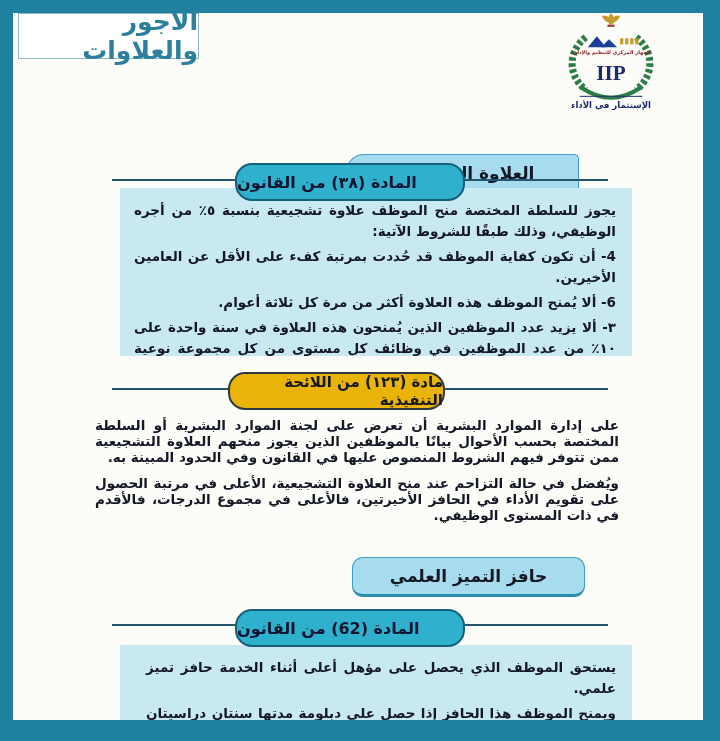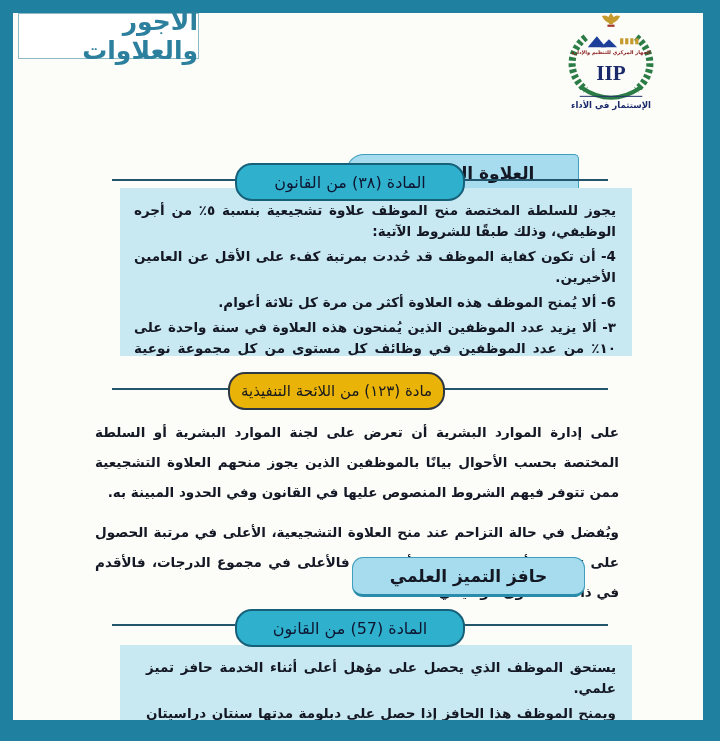--- a/index.html
+++ b/index.html
@@ -24,22 +24,22 @@
     background:#a6dcee; border:1.5px solid #3f9fbd;
     border-bottom:3px solid #2a8cab;
     border-radius:18px 5px 5px 18px;
     display:flex; align-items:center; justify-content:center;
     color:#141824; font-size:17px; font-weight:bold; direction:rtl;
   }
   .hdr1{ left:346px; top:107px;margin-top:47px; }
   .hdr2{ left:352px; top:557px;border-radius:11px; }
   .article-pill{
     position:absolute; height:34px; border-radius:17px;
-    display:flex; align-items:center; justify-content:center;
-    font-weight:normal; direction:rtl; z-index:2;
+    display:flex; align-items:center; justify-content:flex-end;
+    font-weight:bold; direction:rtl; z-index:2;
   }
   .pill-teal{
     background:#2fb1ce; border:2px solid #16607a; color:#0d1530; font-size:16px;
   }
   .pill-white{
     background:#eab308; border:2px solid #2e3842; color:#15181f; font-size:15px;
   }
   .pill1{ left:235px; top:163px; width:226px; }
   .pill2{ left:228px; top:372px; width:213px; }
   .pill3{ left:235px; top:609px; width:226px; }
@@ -50,21 +50,21 @@
   }
   .box1{ top:188px; height:168px; padding:12px 16px 0 14px; }
   .box2{ top:645px; height:75px; padding:12px 16px 0 26px; }
   .content-box p, .free-text p{
     margin:0 0 4px 0; direction:rtl; text-align:justify; text-align-last:right;
     color:#141824; font-size:13.5px; font-weight:bold; line-height:21px;
   }
   .free-text{
     position:absolute; left:95px; top:417px; width:524px; box-sizing:border-box;
   }
-  .free-text p{ line-height:30px; margin-bottom:10px; }
+  .free-text p{ line-height:16px; margin-bottom:10px; }
 </style>
 </head>
 <body>
 
 <div class="frame">
   <div class="page"></div>
 
   <div class="title-box">
     <span>الاجور والعلاوات</span>
   </div>
@@ -131,20 +131,20 @@
     <p>ويُفضل في حالة التزاحم عند منح العلاوة التشجيعية، الأعلى في مرتبة الحصول على تقويم الأداء في الحافز الأخيرتين، فالأعلى في مجموع الدرجات، فالأقدم في ذات المستوى الوظيفي.</p>
   </div>
 
   <div class="section-header hdr2">
     <span>حافز التميز العلمي</span>
   </div>
 
   <div class="pill-line" style="left:112px; top:624px; width:123px;"></div>
   <div class="pill-line" style="left:461px; top:624px; width:147px;"></div>
   <div class="article-pill pill-teal pill3">
-    <span>المادة (57) من القانون</span>
+    <span>المادة (62) من القانون</span>
   </div>
 
   <div class="content-box box2">
     <p>يستحق الموظف الذي يحصل على مؤهل أعلى أثناء الخدمة حافز تميز علمي.</p>
     <p>ويمنح الموظف هذا الحافز إذا حصل على دبلومة مدتها سنتان دراسيتان على الأقل، أو على درجة الماجستير أو ما يعادلها أو دبلومتين من دبلومات الدراسات العليا مدة كل</p>
   </div>
 </div>
 
 </body></html>

